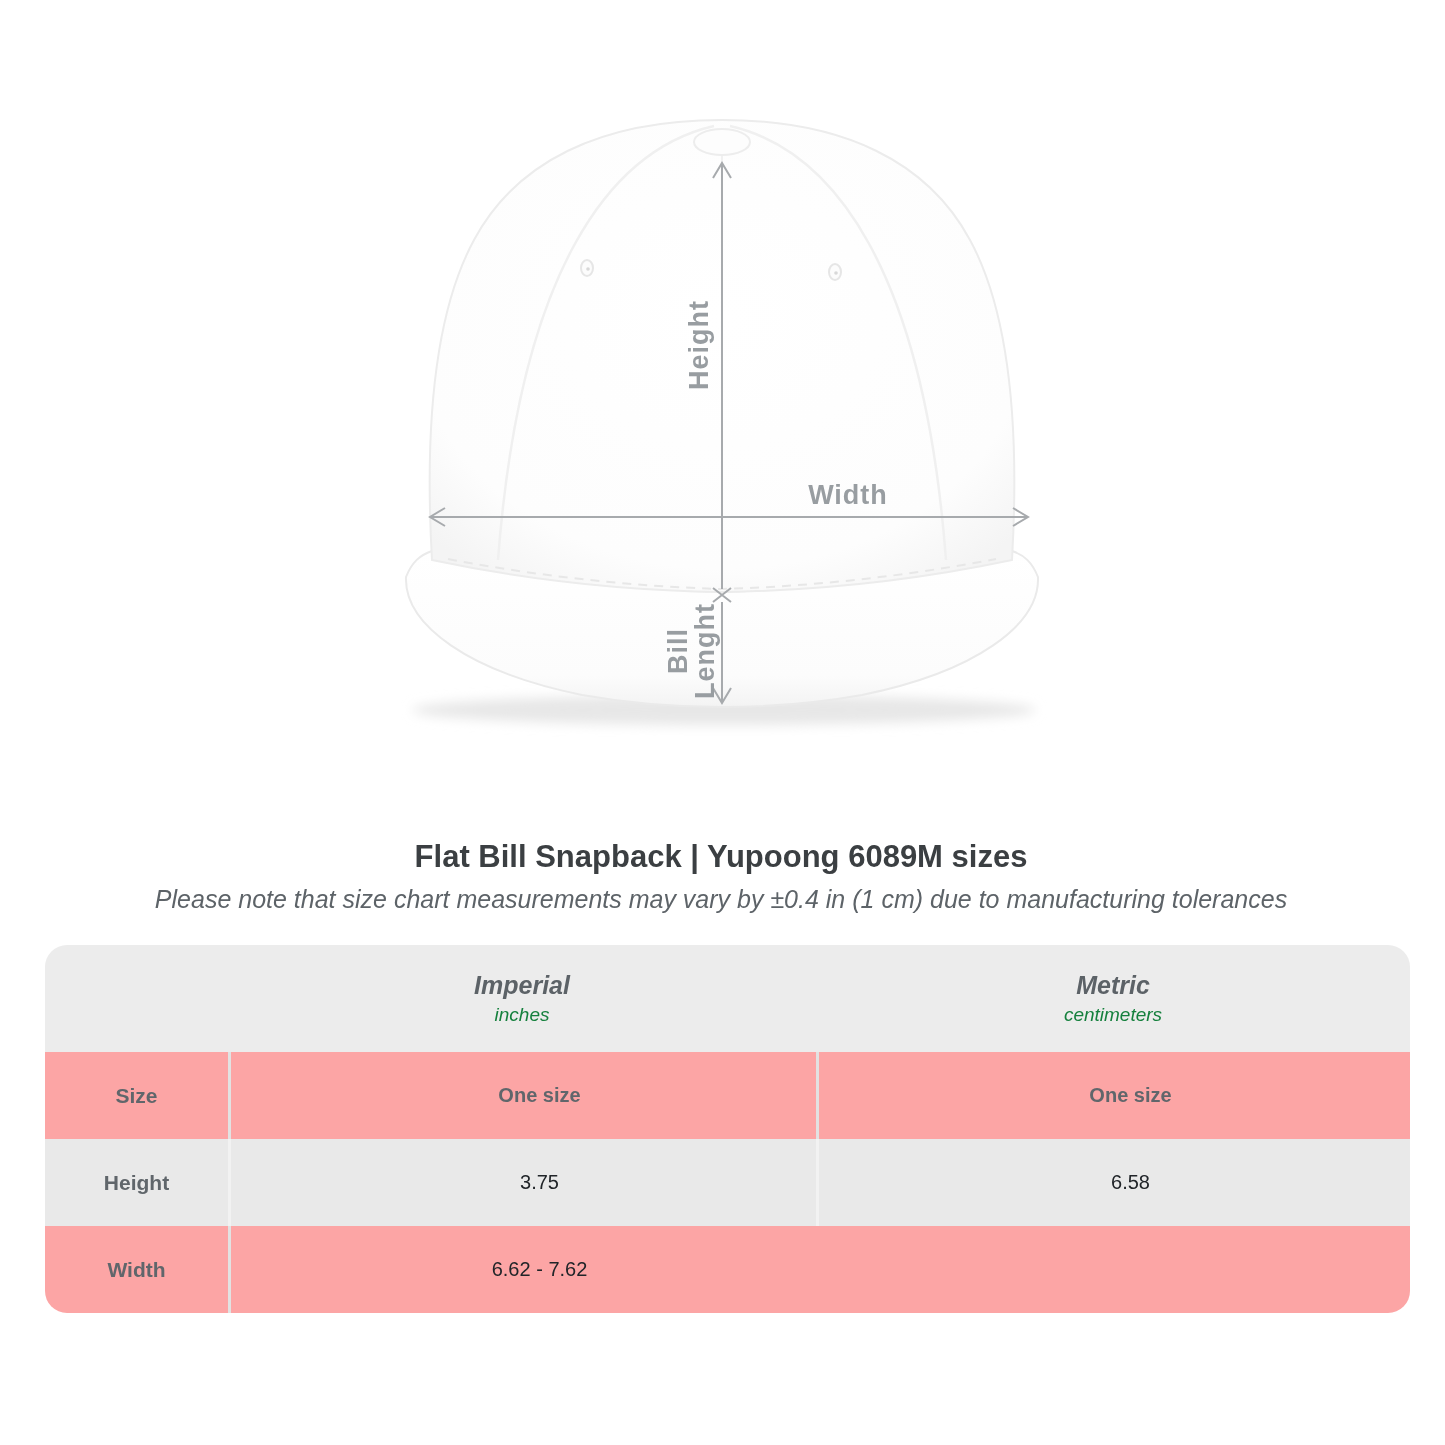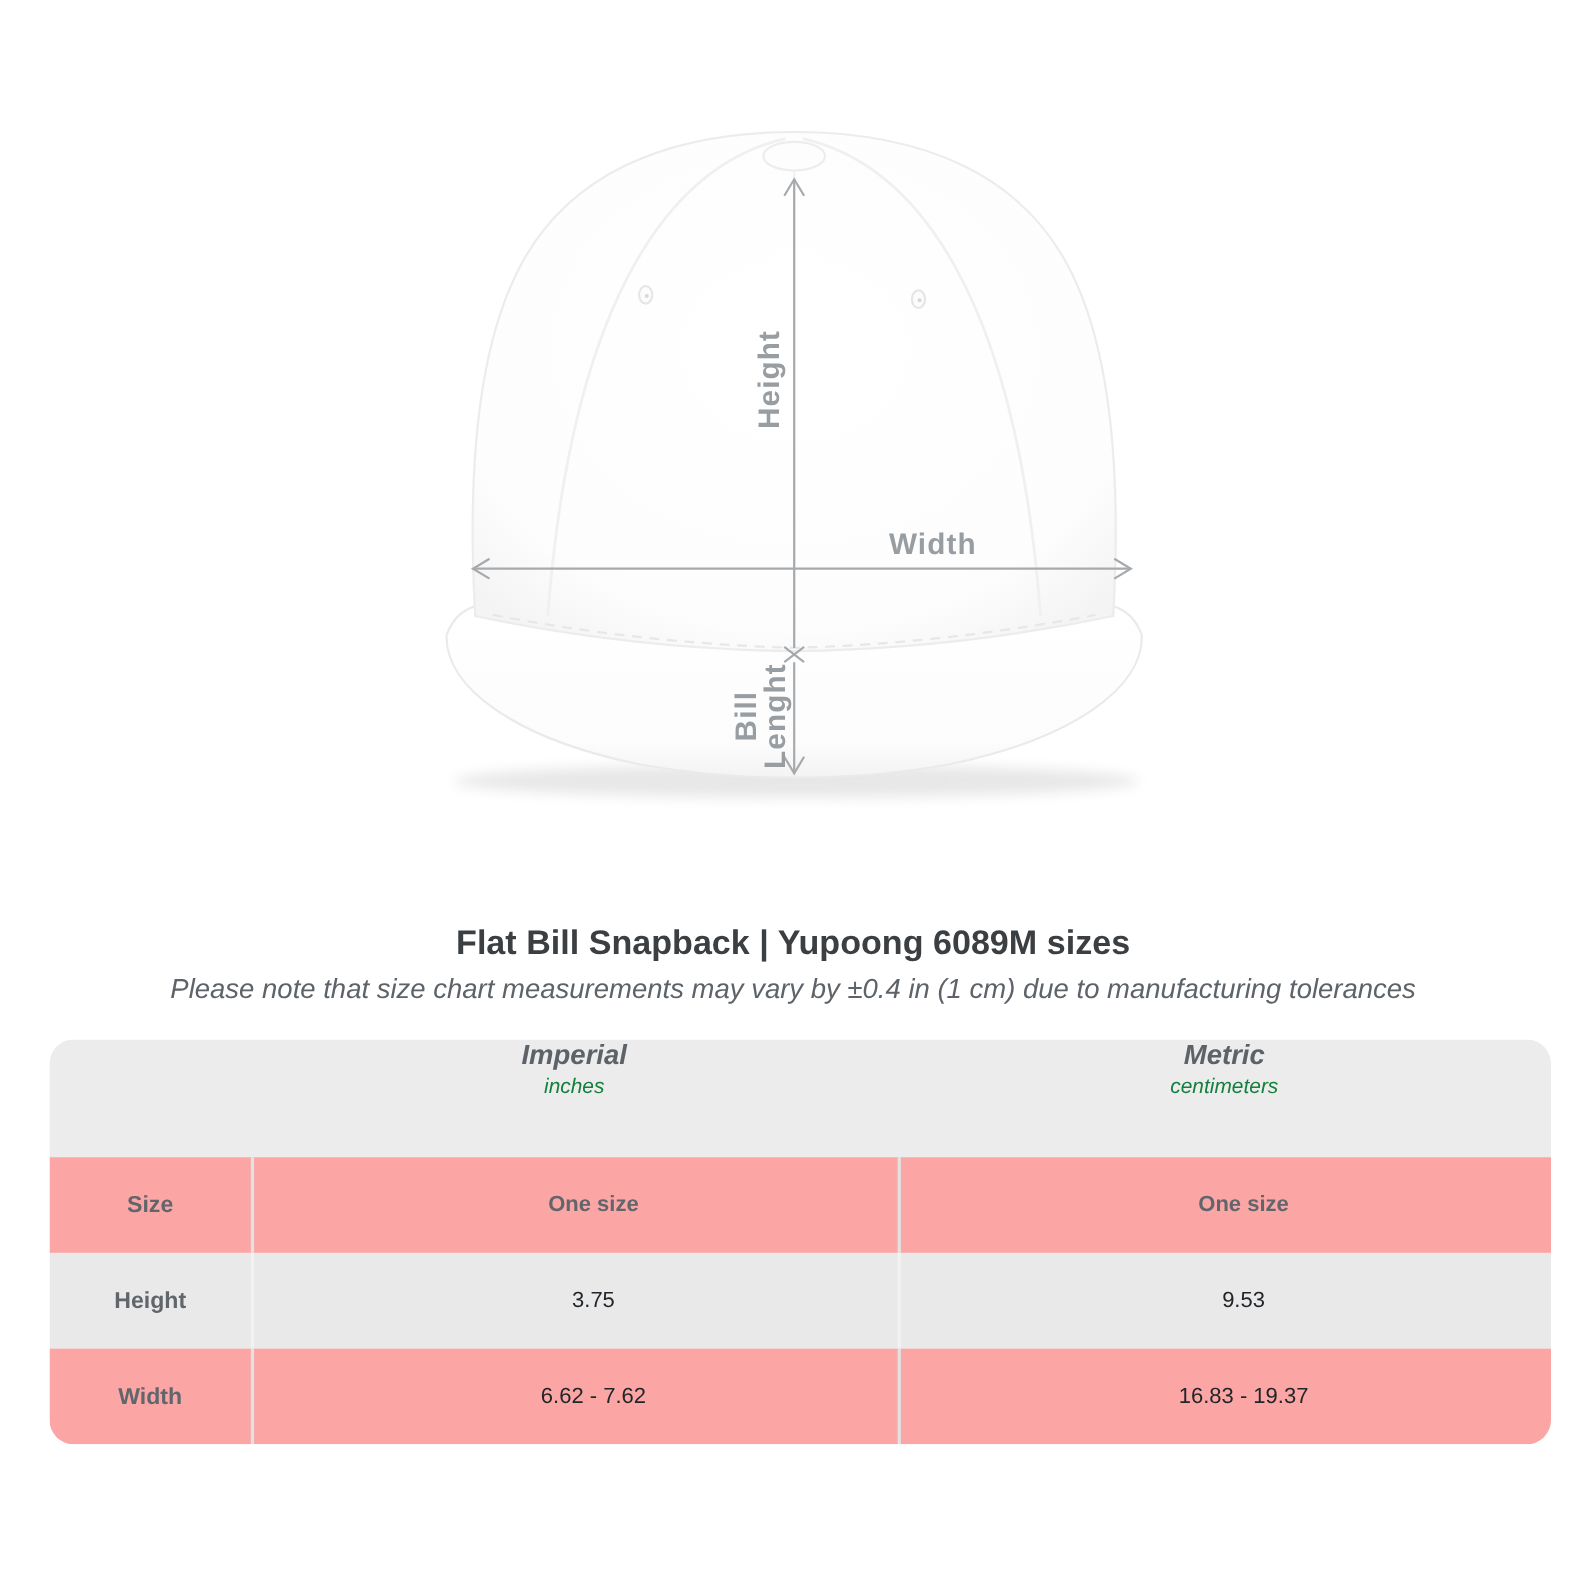--- a/index.html
+++ b/index.html
@@ -24,21 +24,21 @@
   
   .size-table{
     position:absolute;left:45px;top:945px;width:1365px;
     border-radius:22px;overflow:hidden;
   }
   .thead{
     height:107px;background:#ececec;
     display:grid;grid-template-columns:183px 588px 594px;
   }
   .thead .hcell{
-    display:flex;flex-direction:column;align-items:center;justify-content:flex-start;
+    display:flex;flex-direction:column;align-items:center;justify-content:center;
   }
   .hcell .htitle{font-size:25px;font-weight:bold;font-style:italic;color:#5c6267;}
   .hcell .hsub{font-size:19px;font-style:italic;color:#15803d;margin-top:4px;}
   .trow{
     height:87px;display:grid;grid-template-columns:183px 588px 594px;
     align-items:stretch;background:#fca5a5;
   }
   .trow.alt{background:#e9e9e9;}
   .tcell{
     display:flex;align-items:center;justify-content:center;text-align:center;
@@ -169,31 +169,28 @@
     </div>
 
     <div class="trow alt">
       <div class="tcell">
         <span class="rlabel">Height</span>
       </div>
       <div class="tcell">
         <span class="rvalue">3.75</span>
       </div>
       <div class="tcell">
-        <span class="rvalue">9.53</span>
+        <span class="rvalue">6.58</span>
       </div>
     </div>
 
     <div class="trow">
       <div class="tcell">
         <span class="rlabel">Width</span>
       </div>
       <div class="tcell">
         <span class="rvalue">6.62 - 7.62</span>
       </div>
-      <div class="tcell">
-        <span class="rvalue">16.83 - 19.37</span>
-      </div>
     </div>
 
 
   </div>
 </div>
 
 </body></html>

